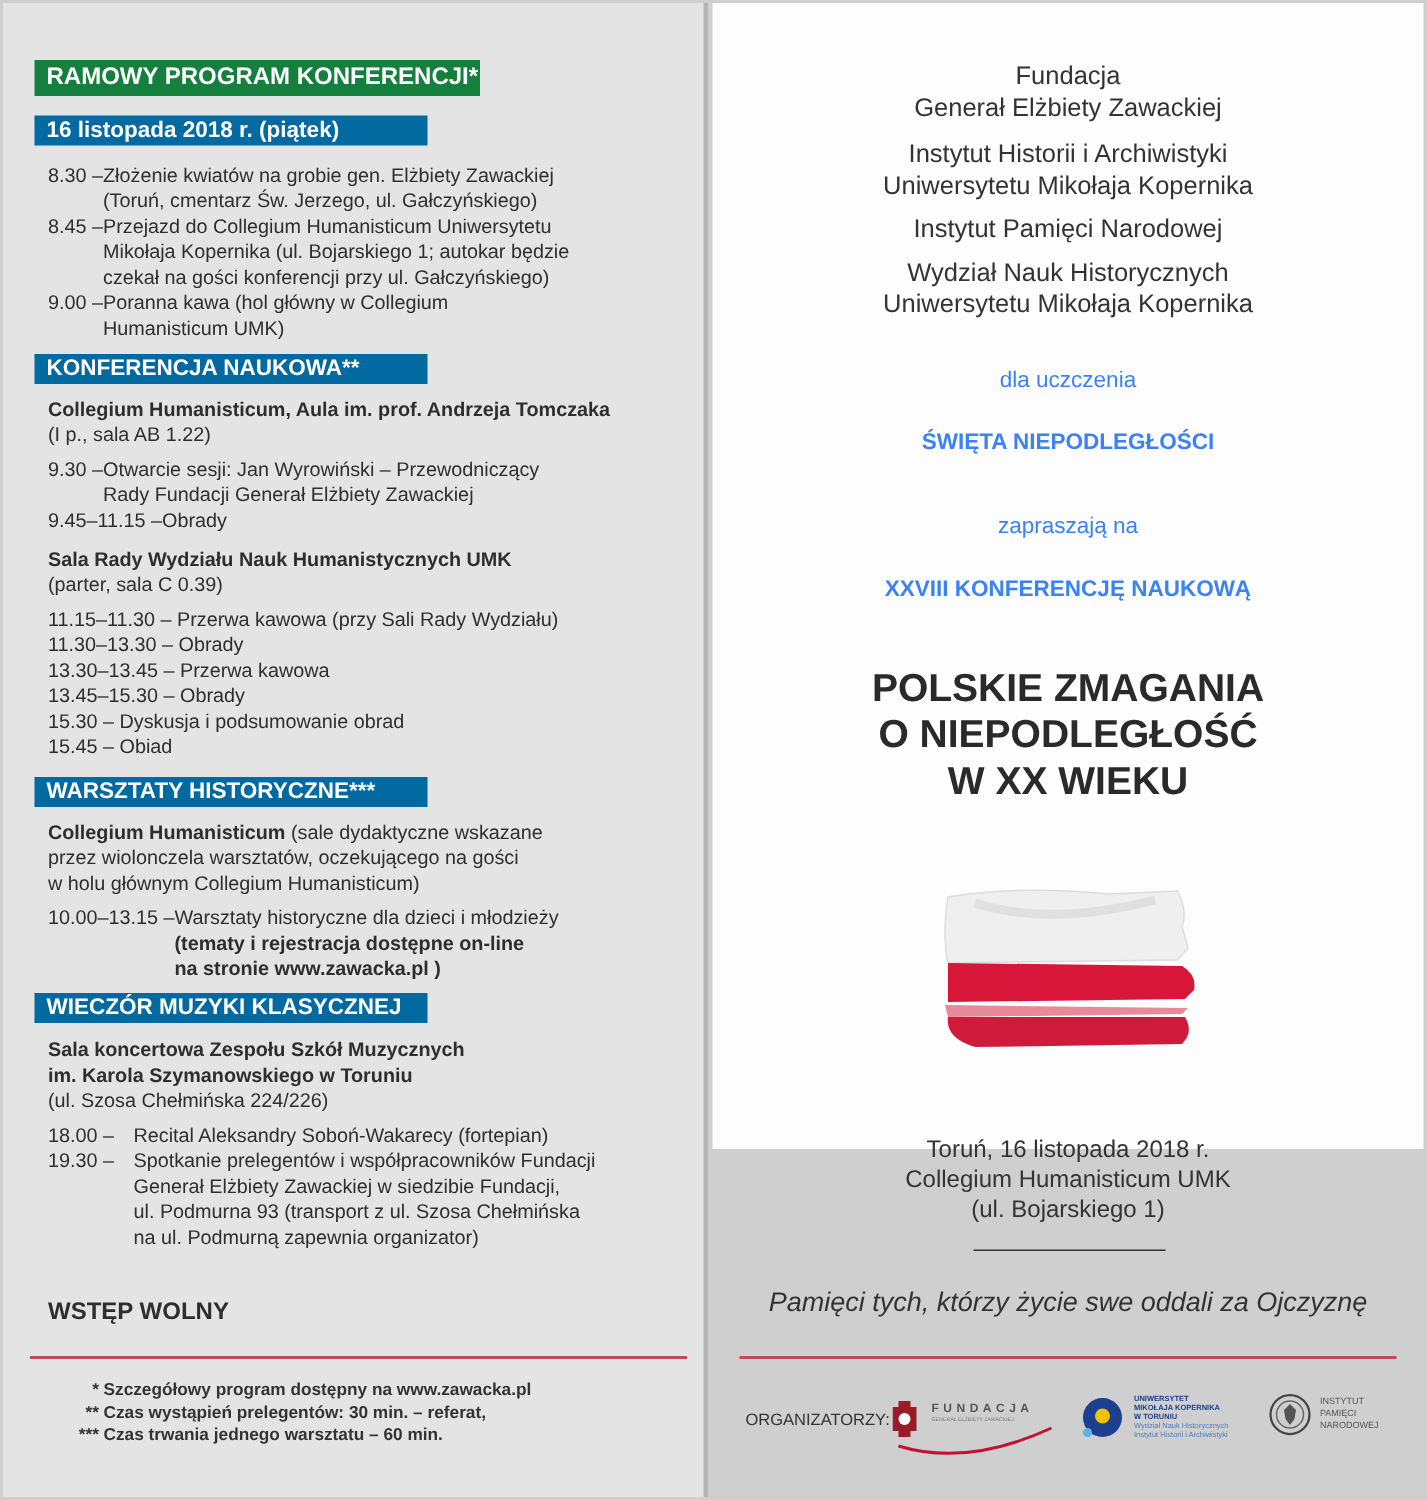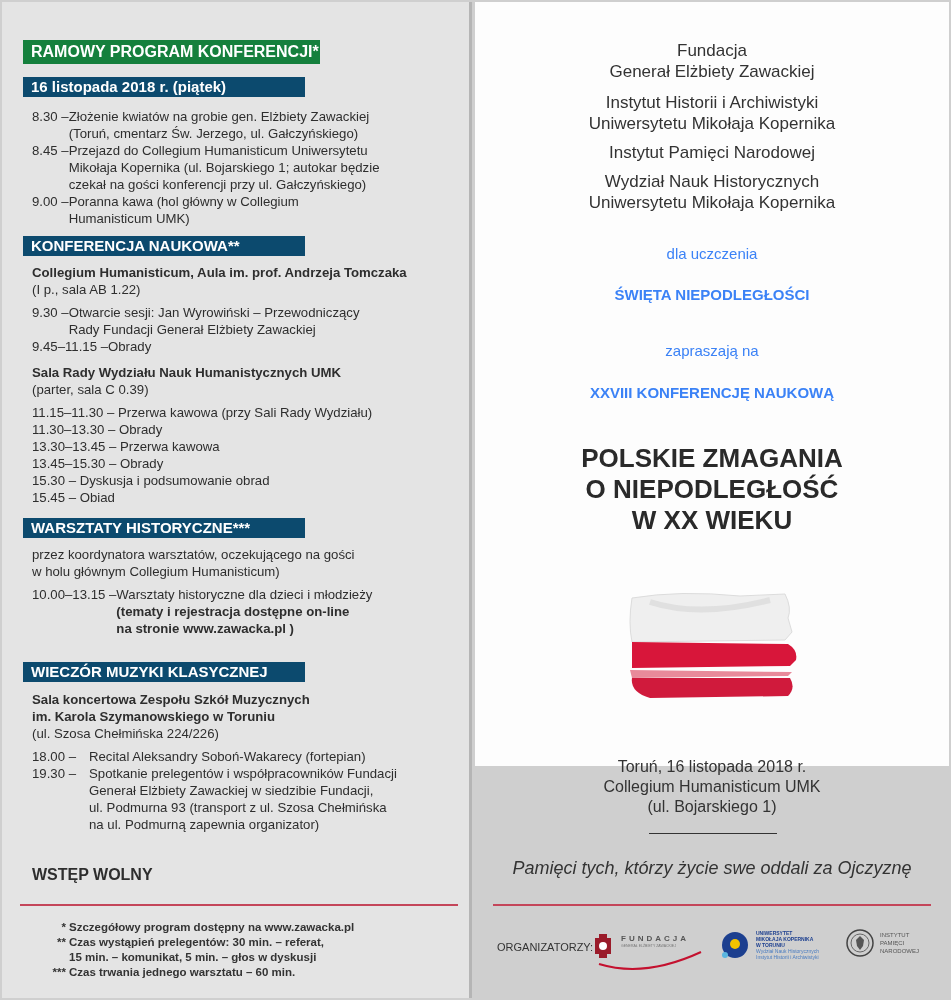--- a/index.html
+++ b/index.html
@@ -1,21 +1,21 @@
 <!DOCTYPE html>
 <html><head>
 <meta charset="utf-8">
 <style>
   html, body { margin:0; padding:0; }
   body { width:951px; height:1000px; position:relative; background:#cfcfcf; font-family:"Liberation Sans", sans-serif; color:#2e2e2e; overflow:hidden; }
   .left { position:absolute; left:2px; top:2px; width:470px; height:996px; background:#e4e4e4; border-right:3px solid #b5b5b5; box-sizing:border-box; }
   .right { position:absolute; left:475px; top:2px; width:474px; height:764px; background:#fdfdfd; box-sizing:border-box; }
   .hdr { position:absolute; left:21px; height:20px; color:#fff; font-weight:bold; font-size:15px; line-height:20px; padding-left:8px; box-sizing:border-box; white-space:nowrap; }
   .hdr.dark { background:#15803d; height:24px; line-height:24px; font-size:16px; width:297px; }
-  .hdr.red { background:#0c4a6e; width:282px; }
+  .hdr.red { background:#0369a1; width:262px; }
   .blk { position:absolute; left:30px; font-size:13.2px; line-height:17px; white-space:nowrap; }
   .blk .b { font-weight:bold; }
   .row { display:flex; }
   .row .t { flex:none; }
   .rule { position:absolute; height:2px; background:#c4465a; }
   .notes { position:absolute; left:36px; top:920px; font-size:11.5px; line-height:15px; font-weight:bold; white-space:nowrap; color:#333; }
   .notes .n { display:flex; }
   .notes .m { width:28px; text-align:right; padding-right:3px; flex:none; }
   .c { position:absolute; left:0; width:474px; text-align:center; white-space:nowrap; }
   .org { font-size:17px; line-height:21px; color:#333; }
@@ -81,21 +81,22 @@
     <div>11.15–11.30 – Przerwa kawowa (przy Sali Rady Wydziału)</div>
     <div>11.30–13.30 – Obrady</div>
     <div>13.30–13.45 – Przerwa kawowa</div>
     <div>13.45–15.30 – Obrady</div>
     <div>15.30 – Dyskusja i podsumowanie obrad</div>
     <div>15.45 – Obiad</div>
   </div>
 
   <div class="hdr red" style="top:516px">WARSZTATY HISTORYCZNE***</div>
   <div class="blk" style="top:544px">
-    <div>przez koordynatora warsztatów, oczekującego na gości</div>
+    <div><span class="b">Collegium Humanisticum</span><span> (sale dydaktyczne wskazane</span></div>
+    <div>przez wiolonczela warsztatów, oczekującego na gości</div>
     <div>w holu głównym Collegium Humanisticum)</div>
     <div style="height:6px"></div>
     <div class="row">
         <span class="t">10.00–13.15 – </span>
         <span>
           <div>Warsztaty historyczne dla dzieci i młodzieży</div>
           <div class="b">(tematy i rejestracja dostępne on-line</div>
           <div class="b">na stronie www.zawacka.pl )</div>
         </span>
       </div>
@@ -129,21 +130,20 @@
 
   <div class="notes" style="top:918px">
     <div class="n">
         <span class="m">*</span>
         <span>Szczegółowy program dostępny na www.zawacka.pl</span>
       </div>
     <div class="n">
         <span class="m">**</span>
         <span>
           <div>Czas wystąpień prelegentów: 30 min. – referat,</div>
-          <div>15 min. – komunikat, 5 min. – głos w dyskusji</div>
         </span>
       </div>
     <div class="n">
         <span class="m">***</span>
         <span>Czas trwania jednego warsztatu – 60 min.</span>
       </div>
   </div>
 </div>
 
 <div class="right">

